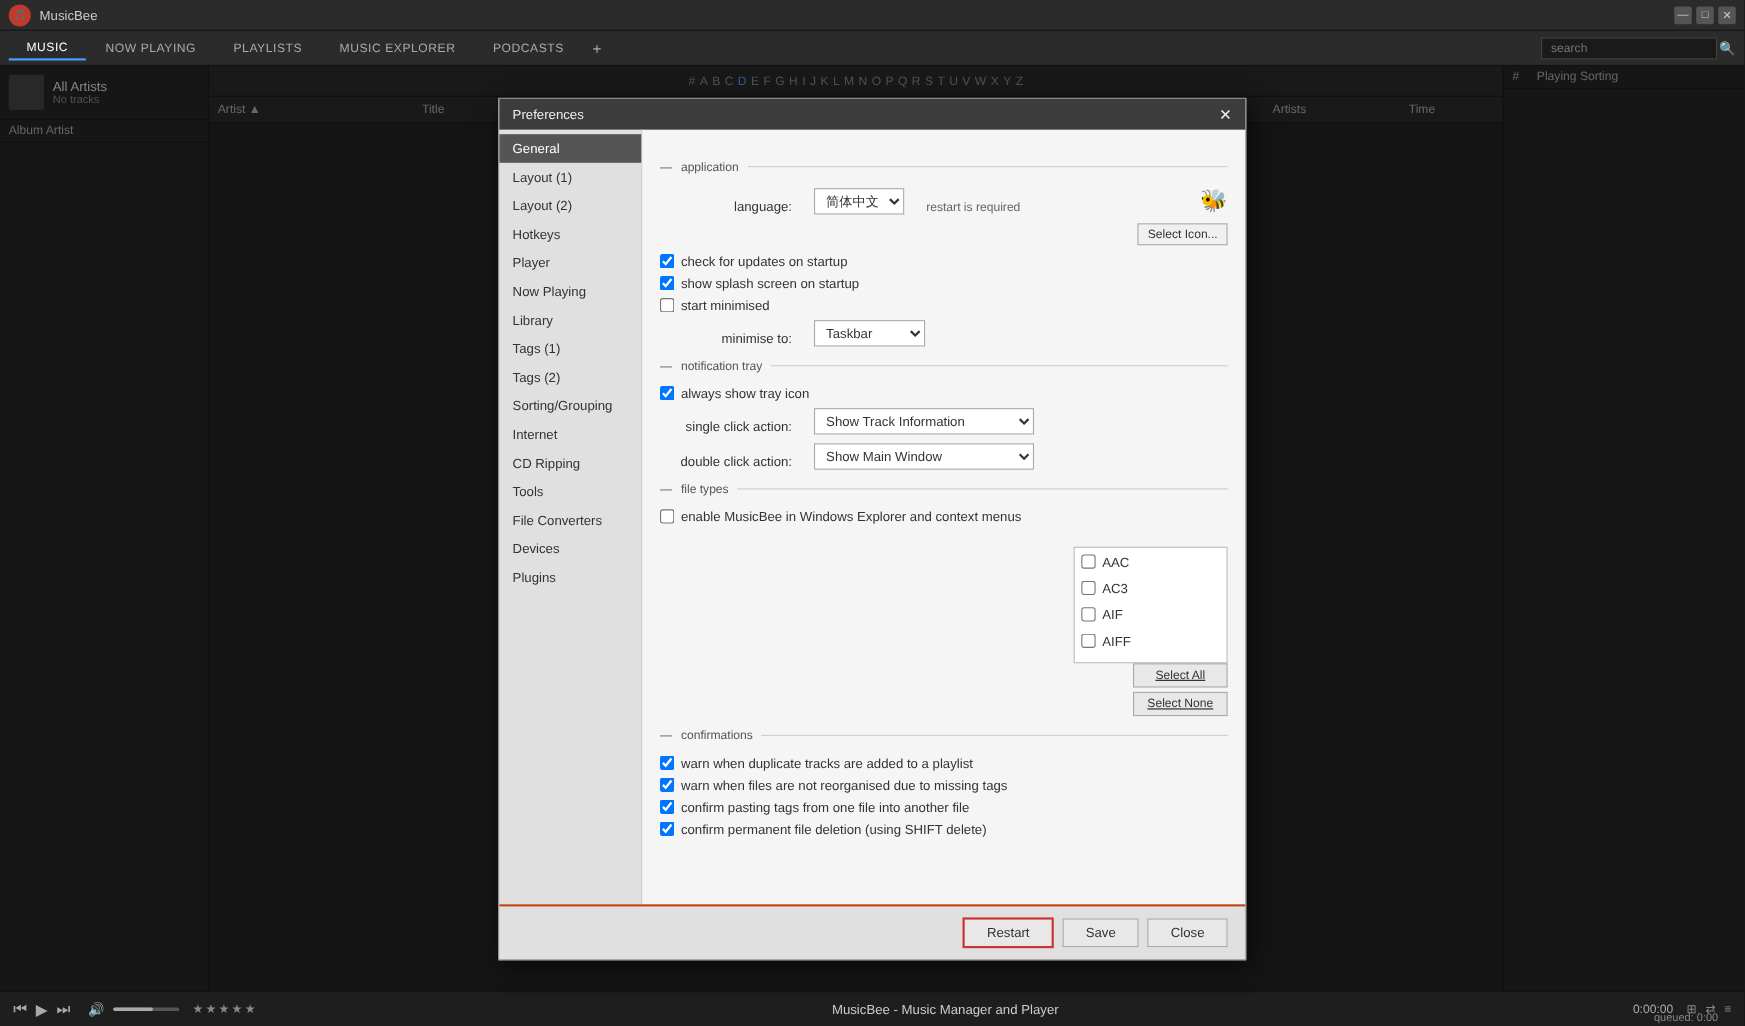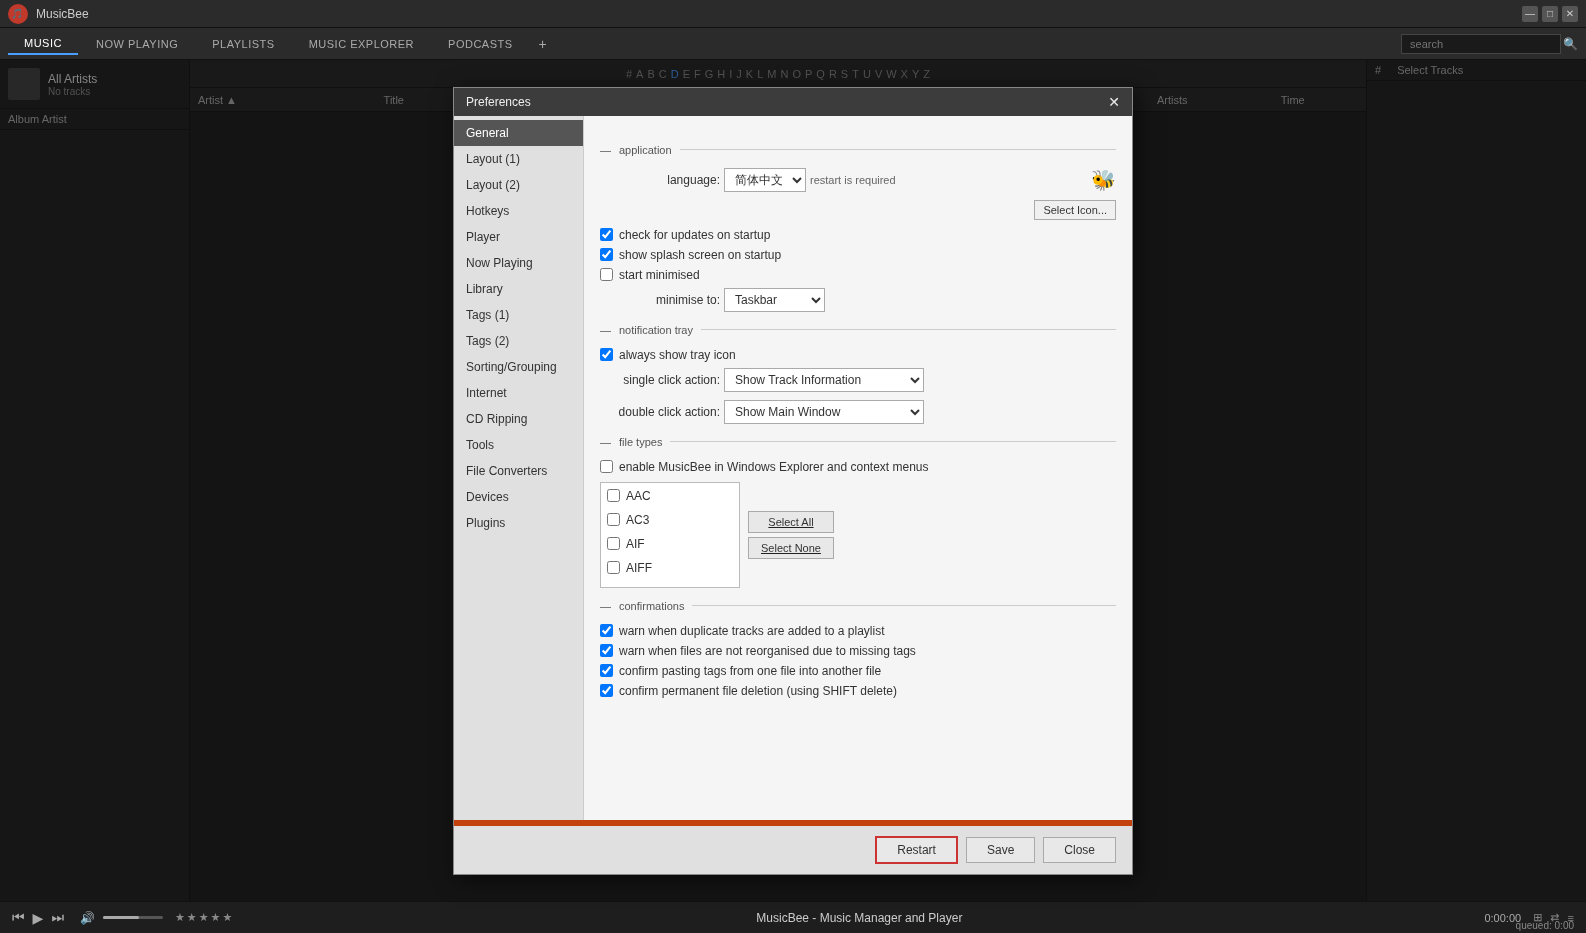--- a/index.html
+++ b/index.html
@@ -70,33 +70,33 @@
     #pref-titlebar { background: #3c3c3c; color: #eee; padding: 6px 12px; display: flex; align-items: center; justify-content: space-between; font-size: 12px; }
     #pref-close { background: none; border: none; color: #eee; cursor: pointer; font-size: 14px; }
     #pref-body { display: flex; height: 704px; }
     #pref-sidebar { width: 130px; background: #e0e0e0; border-right: 1px solid #ccc; padding: 4px 0; }
     #pref-sidebar .pref-item { padding: 6px 12px; font-size: 12px; cursor: pointer; color: #333; }
     #pref-sidebar .pref-item.active { background: #555; color: #fff; }
     #pref-main { flex: 1; padding: 16px; overflow-y: auto; background: #f5f5f5; }
     .section-header { display: flex; align-items: center; gap: 8px; margin-bottom: 12px; color: #555; font-size: 11px; }
     .section-header::before { content: '—'; }
     .section-line { flex: 1; height: 1px; background: #ccc; }
-    .row { display: flex; align-items: center; gap: 4px; margin-bottom: 8px; font-size: 12px; }
+    .row { display: flex; align-items: flex-end; gap: 20px; margin-bottom: 8px; font-size: 12px; }
     .row label { color: #333; min-width: 120px; text-align: right; }
     .pref-select { background: #fff; border: 1px solid #aaa; padding: 3px 6px; font-size: 12px; color: #333; }
     .pref-select-wide { width: 200px; }
     .restart-label { color: #666; font-size: 11px; }
     .icon-btn { background: #f0f0f0; border: 1px solid #aaa; padding: 3px 8px; font-size: 11px; cursor: pointer; color: #333; }
     .checkbox-row { display: flex; align-items: center; gap: 6px; margin-bottom: 6px; font-size: 12px; color: #333; }
     .checkbox-row input[type=checkbox] { margin: 0; }
     .sub-section { margin-top: 12px; margin-bottom: 12px; }
     .file-types-box { border: 1px solid #bbb; background: #fff; padding: 6px; width: 140px; display: flex; flex-direction: column; gap: 4px; }
     .file-types-btns { display: flex; flex-direction: column; gap: 4px; margin-left: 8px; text-decoration: underline; }
     .small-btn { background: #e8e8e8; border: 1px solid #aaa; padding: 4px 12px; font-size: 11px; cursor: pointer; color: #333; min-width: 80px; text-align: center; }
-    #pref-footer { background: #e0e0e0; border-top: 6px solid #c2410c; padding: 10px 16px; display: flex; justify-content: flex-end; gap: 8px; align-items: center; }
+    #pref-footer { background: #e0e0e0; border-top: 2px solid #c2410c; padding: 10px 16px; display: flex; justify-content: flex-end; gap: 8px; align-items: center; }
     .footer-btn { background: #e8e8e8; border: 1px solid #aaa; padding: 5px 20px; font-size: 12px; cursor: pointer; color: #333; }
     .footer-btn.primary { border: 2px solid #cc3333; }
     .confirmations-section { margin-top: 8px; }
 
     
     .watermark { position: absolute; top: 50%; left: 50%; transform: translate(-50%, -50%); color: rgba(200,200,200,0.08); font-size: 60px; font-weight: bold; pointer-events: none; white-space: nowrap; }
   </style>
 </head>
 <body>
 
@@ -176,21 +176,21 @@
       <div class="th th-genre">Genre</div>
       <div class="th th-rating">Artists</div>
       <div class="th th-time">Time</div>
     </div>
     <div style="flex:1;"></div>
   </div>
 
   <div id="right-panel">
     <div id="playing-tracks-header">
       <span>#</span>
-      <span>Select Tracks</span>
+      <span>Playing Sorting</span>
     </div>
     <div style="flex:1;"></div>
   </div>
 
   <div id="modal-overlay">
     <div id="preferences-dialog">
 
       <div id="pref-titlebar">
         <span>Preferences</span>
         <button id="pref-close">✕</button>
@@ -290,21 +290,21 @@
             <div class="section-header">
               <span>file types</span>
               <div class="section-line"></div>
             </div>
 
             <div class="checkbox-row">
               <input type="checkbox" style="">
               <span>enable MusicBee in Windows Explorer and context menus</span>
             </div>
 
-            <div style="display:flex; align-items:center; margin-top:8px;">
+            <div style="display:flex; align-items:flex-end; margin-top:20px;flex-direction:column;">
               <div class="file-types-box">
                 <div class="checkbox-row">
                   <input type="checkbox" style="">
                   <span>AAC</span>
                 </div>
                 <div class="checkbox-row">
                   <input type="checkbox" style="">
                   <span>AC3</span>
                 </div>
                 <div class="checkbox-row">
@@ -372,16 +372,16 @@
     </div>
   </div>
   <div class="stars">★★★★★</div>
   <div class="status-text">MusicBee - Music Manager and Player</div>
   <div class="time">0:00:00</div>
   <div class="right-controls">
     <span style="cursor:pointer;">⊞</span>
     <span style="cursor:pointer;">⇄</span>
     <span style="cursor:pointer;">≡</span>
   </div>
-  <div class="queued" style="position:absolute; right:12px; bottom:2px;padding-left:32px;">queued: 0:00</div>
+  <div class="queued" style="position:absolute; right:24px; bottom:2px;padding-left:32px;">queued: 0:00</div>
 </div>
 
 <div class="watermark">www.pc0359.cn</div>
 
 </body></html>

